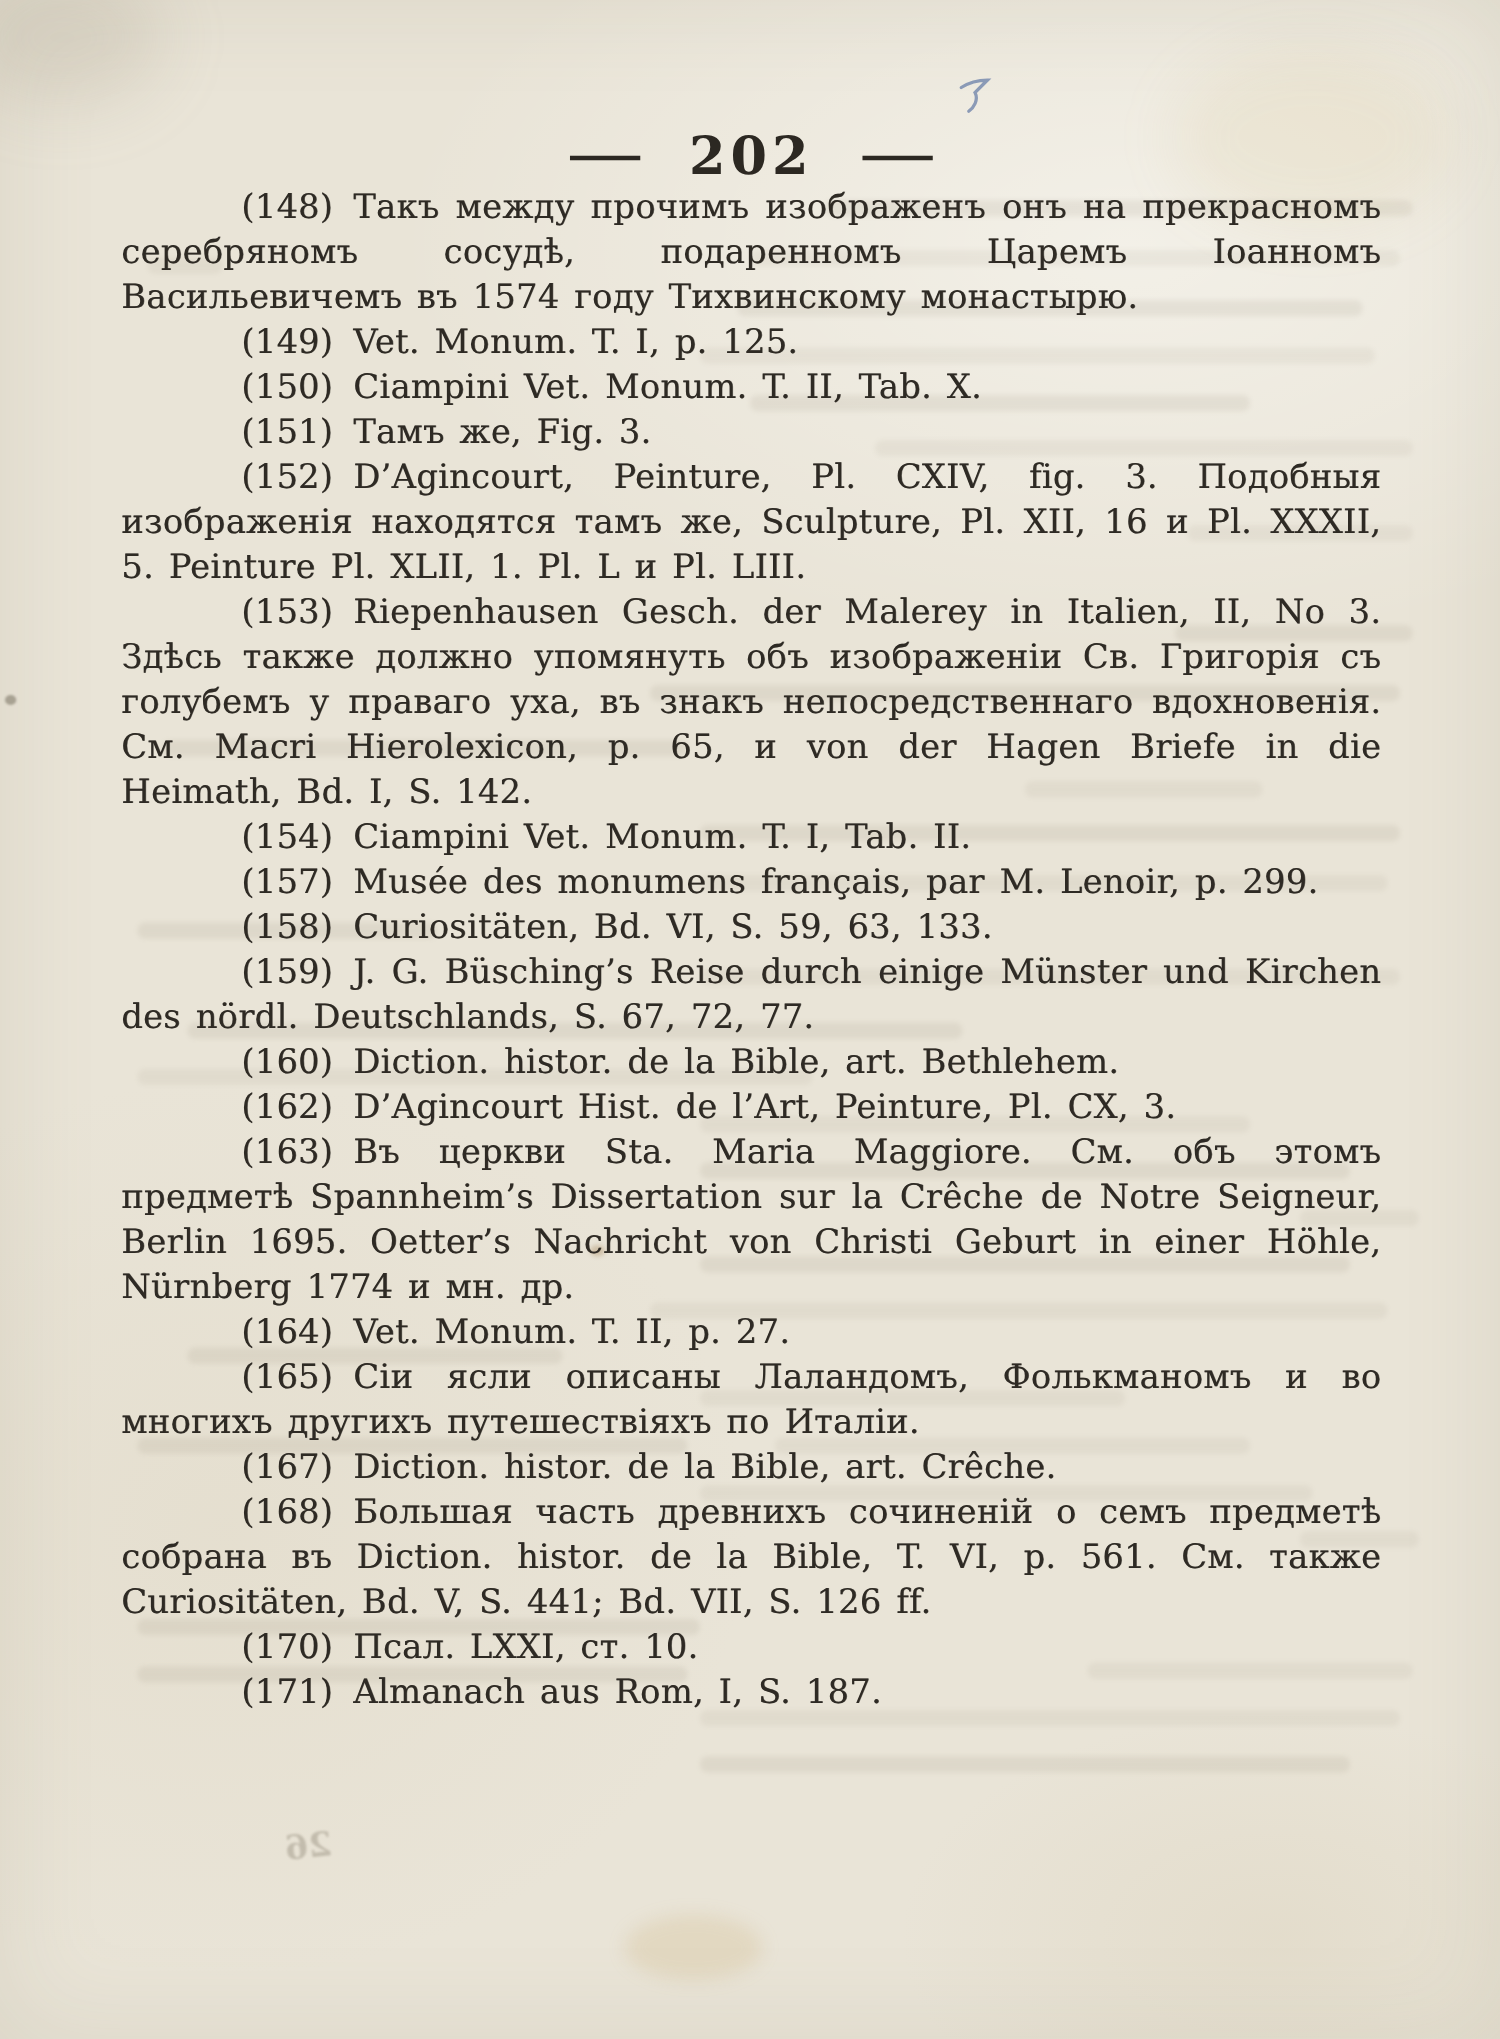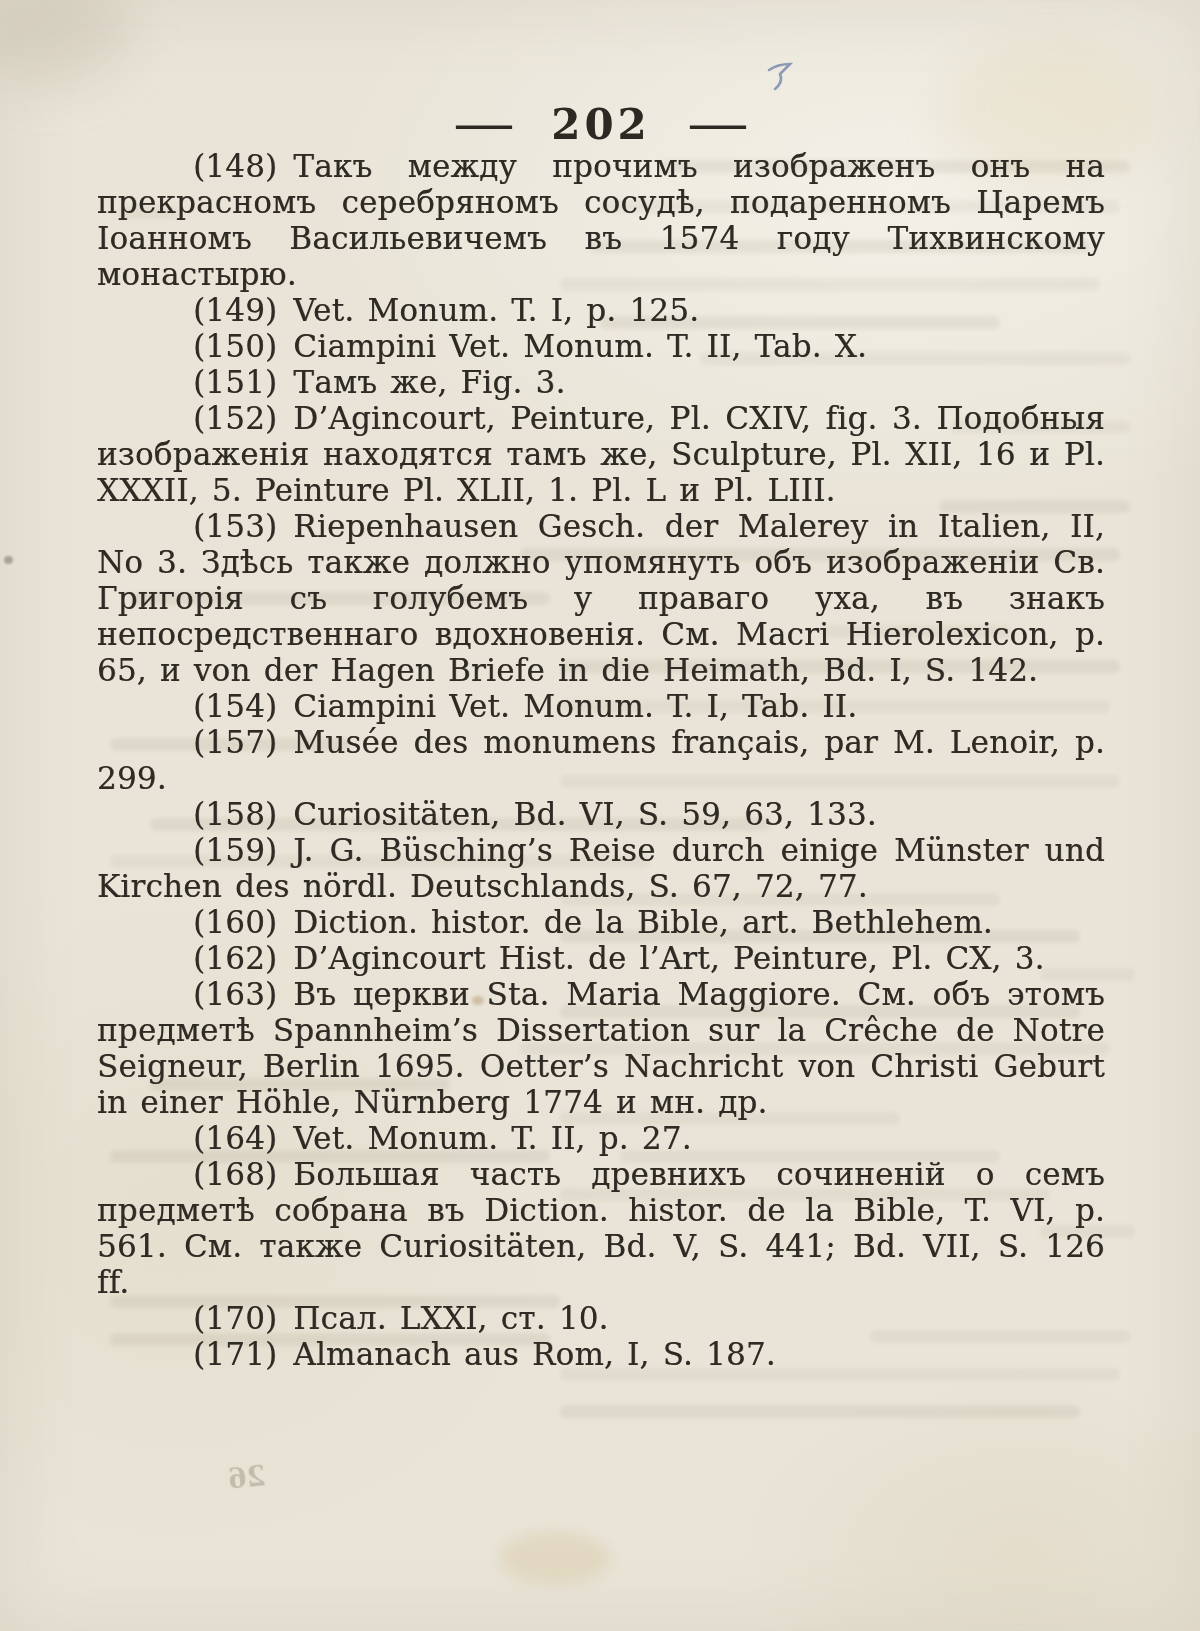--- a/index.html
+++ b/index.html
@@ -18,21 +18,21 @@
   
   .pagenum-row{
     position:absolute;top:100px;left:97px;width:1008px;
     display:flex;justify-content:center;align-items:center;gap:52px;
   }
   .pagenum{font-size:42px;letter-spacing:4px;font-weight:bold;color:#2c2822;}
   .dash{font-size:30px;font-weight:bold;transform:scaleX(2.1);color:#2c2822;}
   
   .text-block{
     position:absolute;top:148px;left:97px;width:1008px;
-    font-size:31px;line-height:36px;text-align:justify;
+    font-size:27px;line-height:36px;text-align:justify;
     word-spacing:3px;letter-spacing:.2px;
     text-shadow:.4px 0 0 rgba(46,42,36,.55);
   }
   .note{margin:0;text-indent:96px;}
   .nlabel{margin-right:16px;}
   
   .ghost{
     position:absolute;height:13px;border-radius:6px;display:block;
     background:#857b66;opacity:.11;filter:blur(2.2px);
   }
@@ -116,20 +116,22 @@
     <p class="note"><span class="nlabel">(152)</span><span>D’Agincourt, Peinture, Pl. CXIV, fig. 3. Подобныя изображенія находятся тамъ же, Sculpture, Pl. XII, 16 и Pl. XXXII, 5. Peinture Pl. XLII, 1. Pl. L и Pl. LIII.</span></p>
     <p class="note"><span class="nlabel">(153)</span><span>Riepenhausen Gesch. der Malerey in Italien, II, No 3. Здѣсь также должно упомянуть объ изображеніи Св. Григорія съ голубемъ у праваго уха, въ знакъ непосредственнаго вдохновенія. См. Macri Hierolexicon, p. 65, и von der Hagen Briefe in die Heimath, Bd. I, S. 142.</span></p>
     <p class="note"><span class="nlabel">(154)</span><span>Ciampini Vet. Monum. T. I, Tab. II.</span></p>
     <p class="note"><span class="nlabel">(157)</span><span>Musée des monumens français, par M. Lenoir, p. 299.</span></p>
     <p class="note"><span class="nlabel">(158)</span><span>Curiositäten, Bd. VI, S. 59, 63, 133.</span></p>
     <p class="note"><span class="nlabel">(159)</span><span>J. G. Büsching’s Reise durch einige Münster und Kirchen des nördl. Deutschlands, S. 67, 72, 77.</span></p>
     <p class="note"><span class="nlabel">(160)</span><span>Diction. histor. de la Bible, art. Bethlehem.</span></p>
     <p class="note"><span class="nlabel">(162)</span><span>D’Agincourt Hist. de l’Art, Peinture, Pl. CX, 3.</span></p>
     <p class="note"><span class="nlabel">(163)</span><span>Въ церкви Sta. Maria Maggiore. См. объ этомъ предметѣ Spannheim’s Dissertation sur la Crêche de Notre Seigneur, Berlin 1695. Oetter’s Nachricht von Christi Geburt in einer Höhle, Nürnberg 1774 и мн. др.</span></p>
     <p class="note"><span class="nlabel">(164)</span><span>Vet. Monum. T. II, p. 27.</span></p>
+    <p class="note"><span class="nlabel">(165)</span><span>Сіи ясли описаны Лаландомъ, Фолькманомъ и во многихъ другихъ путешествіяхъ по Италіи.</span></p>
+    <p class="note"><span class="nlabel">(167)</span><span>Diction. histor. de la Bible, art. Crêche.</span></p>
     <p class="note"><span class="nlabel">(168)</span><span>Большая часть древнихъ сочиненій о семъ предметѣ собрана въ Diction. histor. de la Bible, T. VI, p. 561. См. также Curiositäten, Bd. V, S. 441; Bd. VII, S. 126 ff.</span></p>
     <p class="note"><span class="nlabel">(170)</span><span>Псал. LXXI, ст. 10.</span></p>
     <p class="note"><span class="nlabel">(171)</span><span>Almanach aus Rom, I, S. 187.</span></p>
   </main>
 
   <div class="signature">26</div>
 
 </div>
 
 </body></html>

